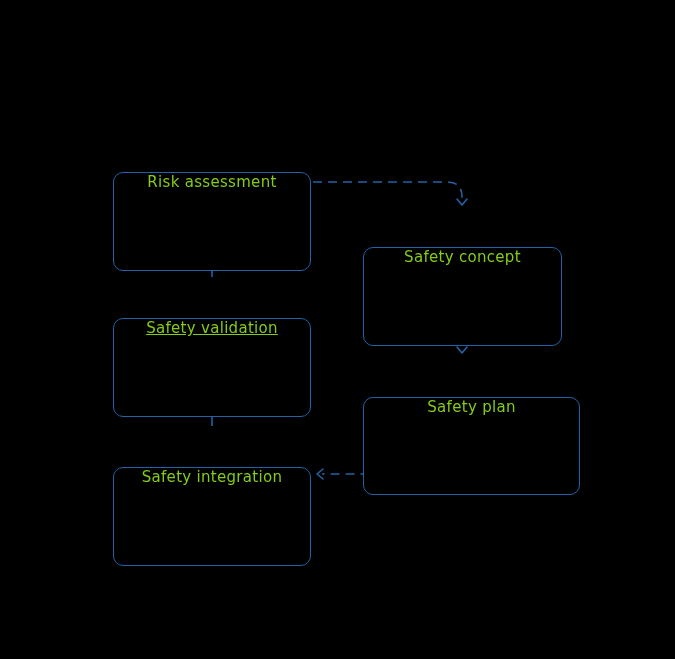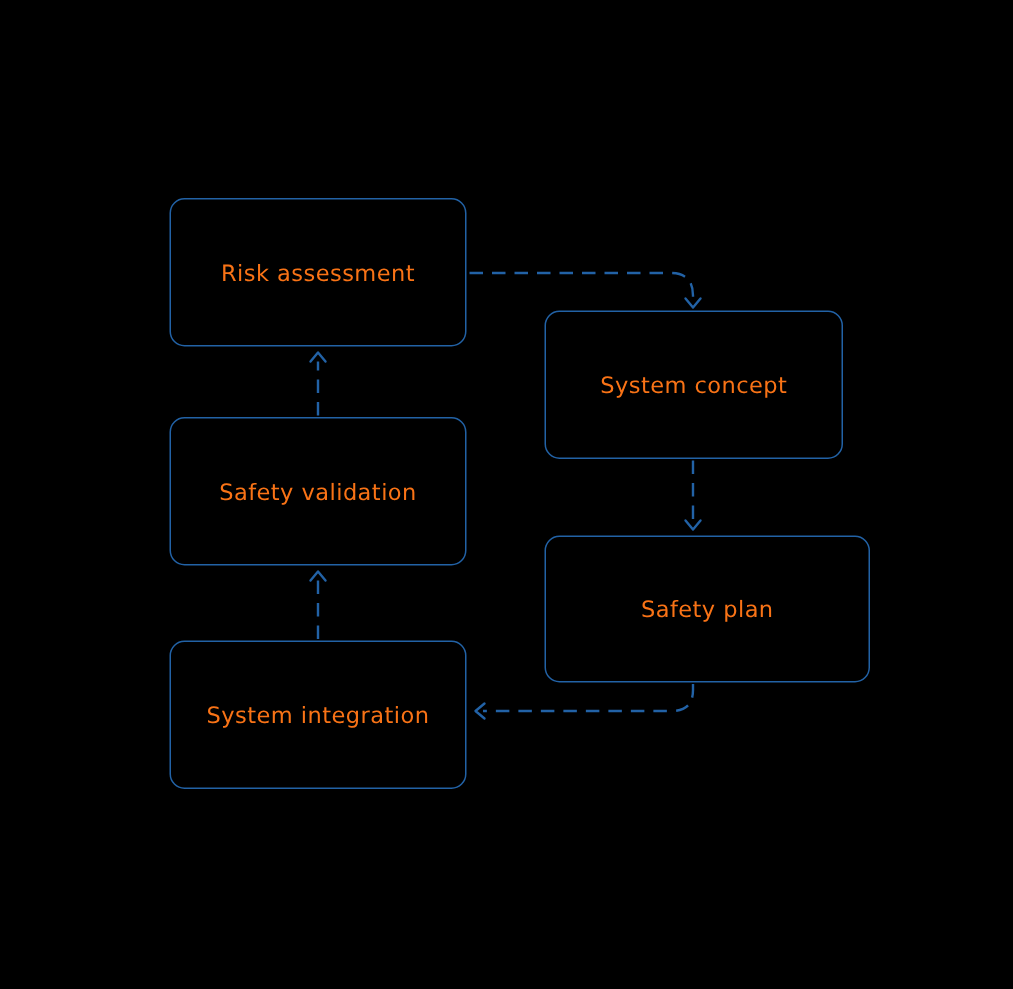--- a/index.html
+++ b/index.html
@@ -15,30 +15,30 @@
     overflow: hidden;
     font-family: "DejaVu Sans", "Liberation Sans", sans-serif;
   }
   .node {
     position: absolute;
     box-sizing: border-box;
     border: 1.5px solid #2262a6;
     border-radius: 10px;
     background: #000000;
     display: flex;
-    align-items: center;
     justify-content: center;
-    color: #f97316;
+    color: #84cc16;
     font-size: 15px;
     letter-spacing: 0.3px;
     text-align: center;
+    margin-top: 40px;
   }
   .node-risk        { left: 113px; top: 132px; width: 198px; height: 99px; }
   .node-concept     { left: 363px; top: 207px; width: 199px; height: 99px; }
-  .node-validation  { left: 113px; top: 278px; width: 198px; height: 99px; }
+  .node-validation  { left: 113px; top: 278px; width: 198px; height: 99px; text-decoration: underline; }
   .node-plan        { left: 363px; top: 357px; width: 217px; height: 98px; }
   .node-integration { left: 113px; top: 427px; width: 198px; height: 99px; }
   .connectors {
     position: absolute;
     left: 0; top: 0;
     width: 675px;
     height: 659px;
     pointer-events: none;
   }
   .conn {
@@ -86,28 +86,28 @@
       <path class="conn" d="M212 277 V241"></path>
       <path class="arrowhead" d="M207 241 L212 235 L217 241"></path>
     </g>
   </svg>
 
   <div class="node node-risk">
     <span>Risk assessment</span>
   </div>
 
   <div class="node node-concept">
-    <span>System concept</span>
+    <span>Safety concept</span>
   </div>
 
   <div class="node node-validation">
     <span>Safety validation</span>
   </div>
 
   <div class="node node-plan">
     <span>Safety plan</span>
   </div>
 
   <div class="node node-integration">
-    <span>System integration</span>
+    <span>Safety integration</span>
   </div>
 
 </div>
 
 </body></html>

